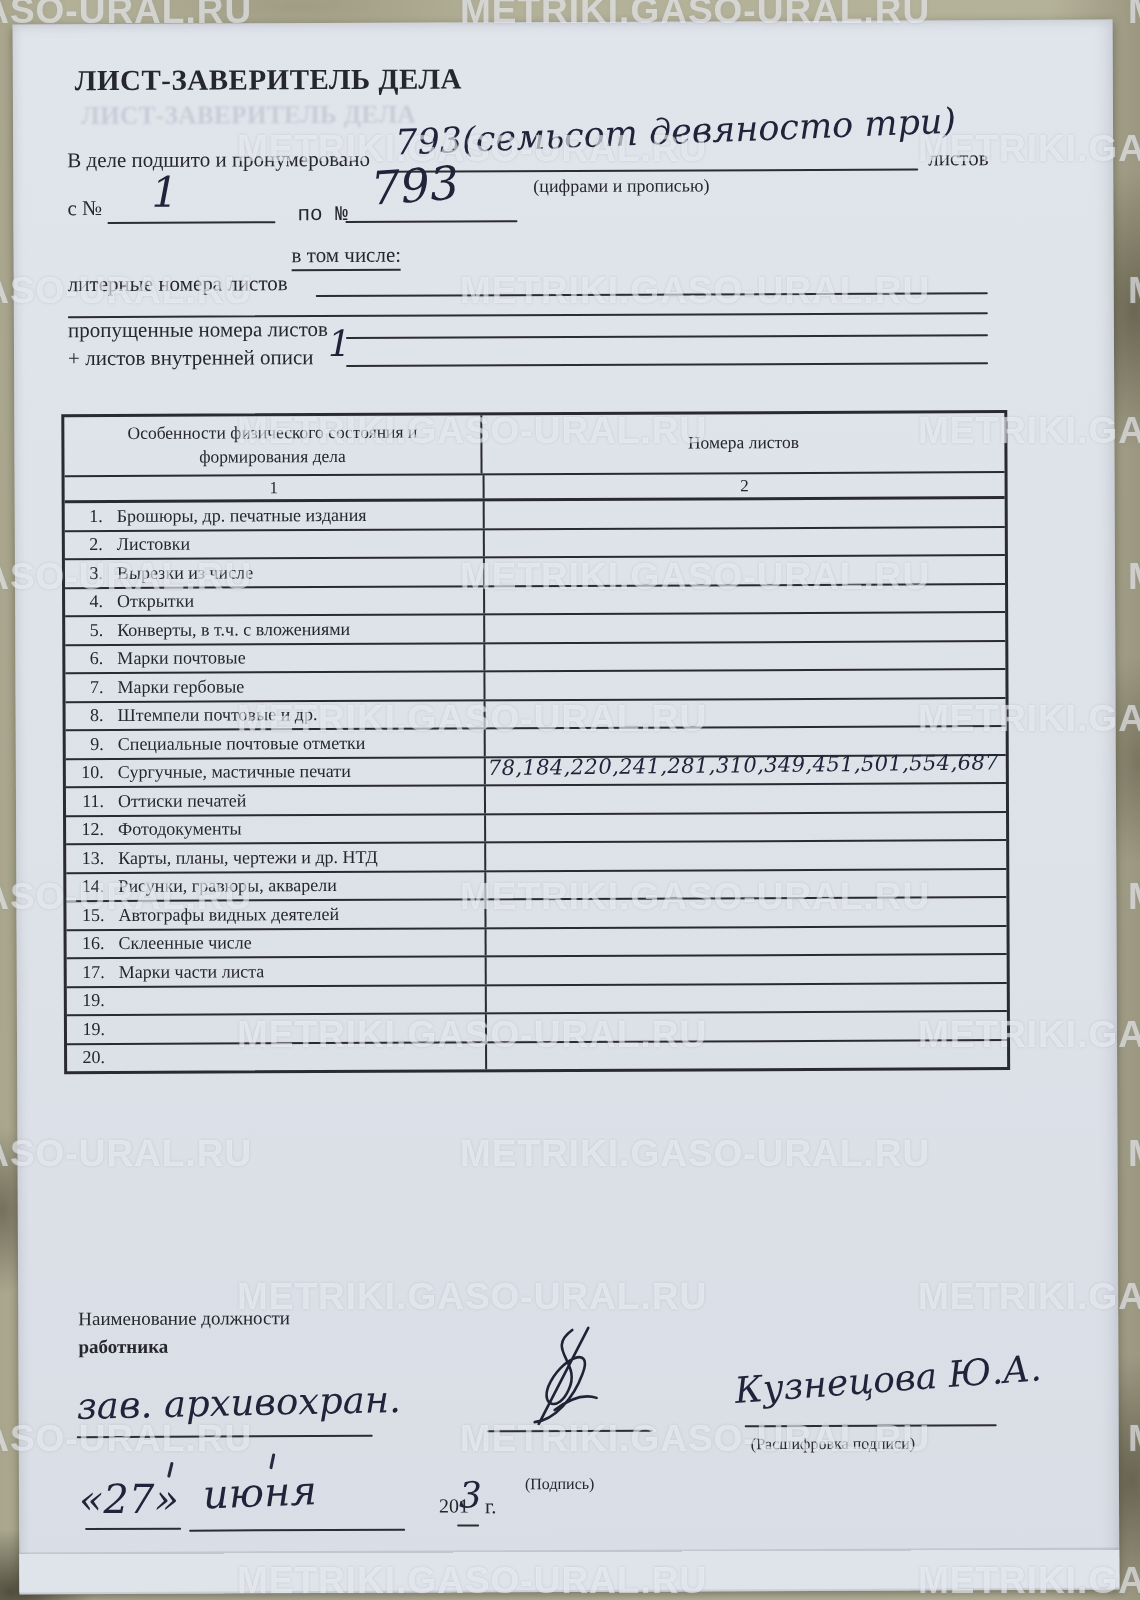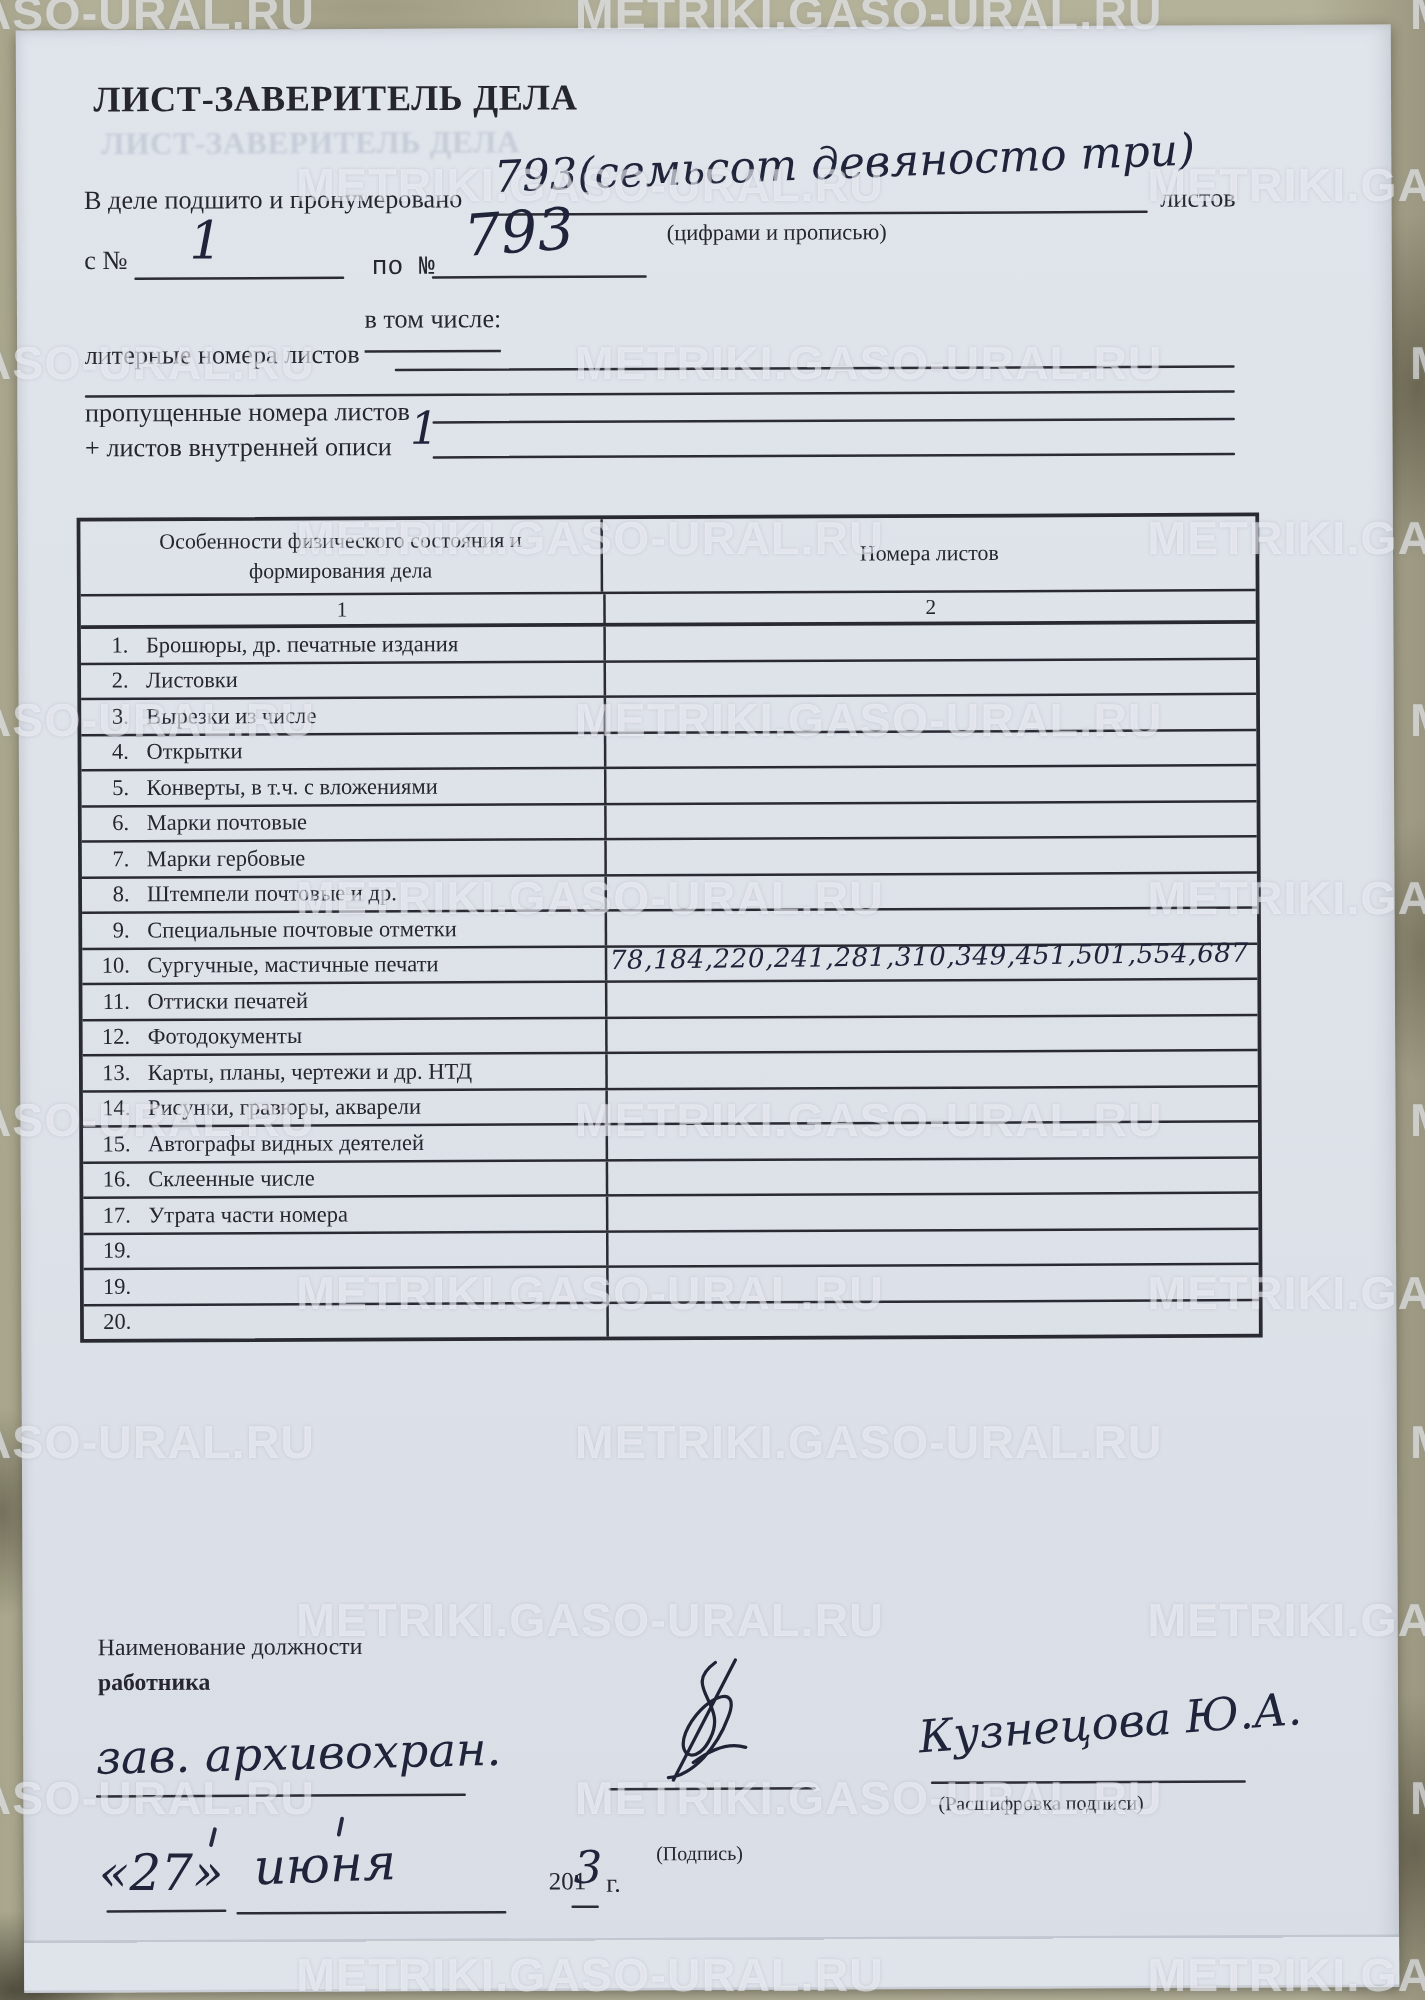--- a/index.html
+++ b/index.html
@@ -19,21 +19,21 @@
     background:linear-gradient(180deg,#e0e4eb 0%,#dde1e8 55%,#d9dde5 100%);
     box-shadow:0 3px 10px rgba(40,38,28,.45), inset -5px 0 14px rgba(125,130,142,.22), inset 3px 0 8px rgba(125,130,142,.15);
     transform:rotate(-0.25deg);transform-origin:50% 50%;}
   .abs{position:absolute;}
   .printed{color:#26262e;}
   .t-title{font-size:29px;font-weight:bold;letter-spacing:.5px;}
   .ghost{opacity:.22;color:#6f8098;filter:blur(1px);}
   .t-body{font-size:21px;}
   .t-small{font-size:18px;}
   .ul{position:absolute;height:2px;background:#2c2c34;border-radius:1px;}
-  .underlined{border-bottom:2px solid #2c2c34;padding-bottom:12px;}
+  .underlined{border-bottom:2px solid #2c2c34;padding-bottom:1px;}
   .hand{font-family:"DejaVu Serif",serif;font-style:italic;color:#20243a;}
   
   .dtable{position:absolute;border:3px solid #2a2a32;background:transparent;}
   .thead{display:flex;border-bottom:2px solid #2a2a32;height:58px;}
   .tsub{display:flex;border-bottom:3px solid #2a2a32;height:23px;}
   .trow{display:flex;height:26.5px;border-bottom:2px solid #2a2a32;}
   .trow:last-child{border-bottom:none;}
   .c1{width:418px;border-right:2px solid #2a2a32;flex:none;}
   .c2{flex:1;position:relative;}
   .hcell{display:flex;align-items:center;justify-content:center;text-align:center;
@@ -254,21 +254,21 @@
               <span class="rlabel">Склеенные числе</span>
             </div>
             <div class="c2 rcell">
               <span class="hand cellhand"></span>
             </div>
           </div>
 
           <div class="trow">
             <div class="c1 rcell">
               <span class="rnum">17.</span>
-              <span class="rlabel">Утрата части номера</span>
+              <span class="rlabel">Марки части листа</span>
             </div>
             <div class="c2 rcell">
               <span class="hand cellhand"></span>
             </div>
           </div>
 
           <div class="trow">
             <div class="c1 rcell">
               <span class="rnum">19.</span>
               <span class="rlabel"></span>

